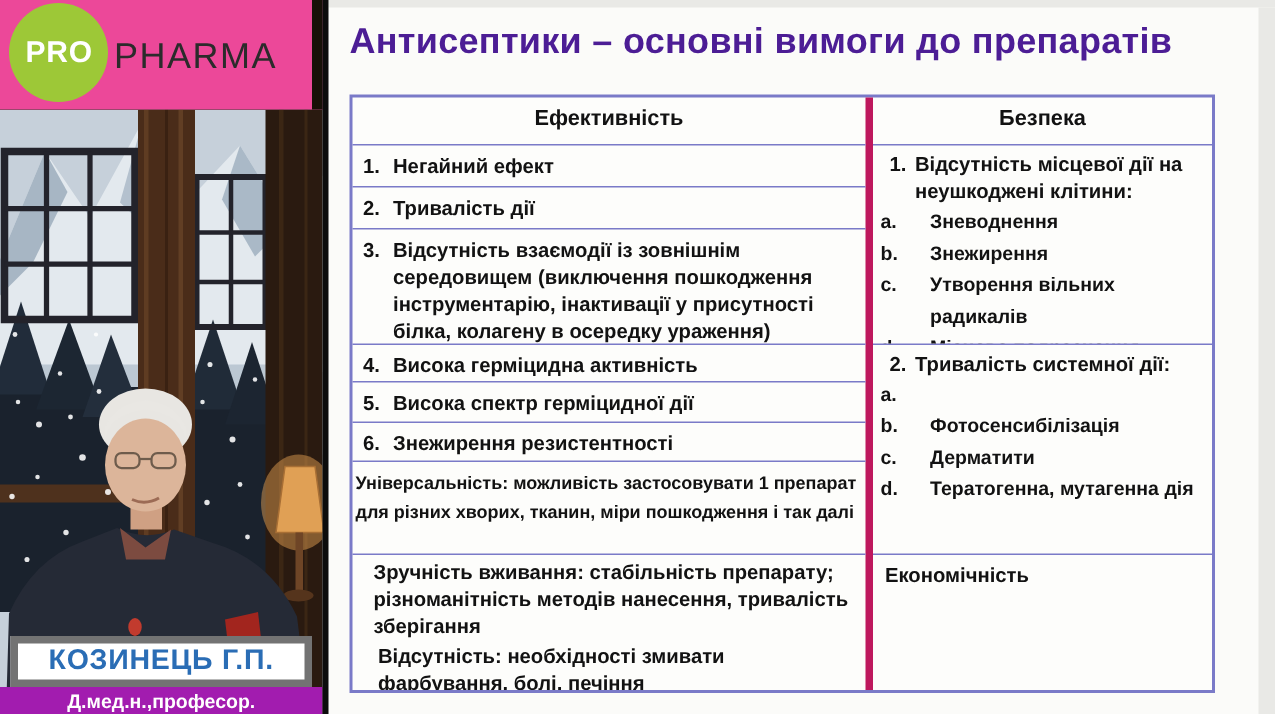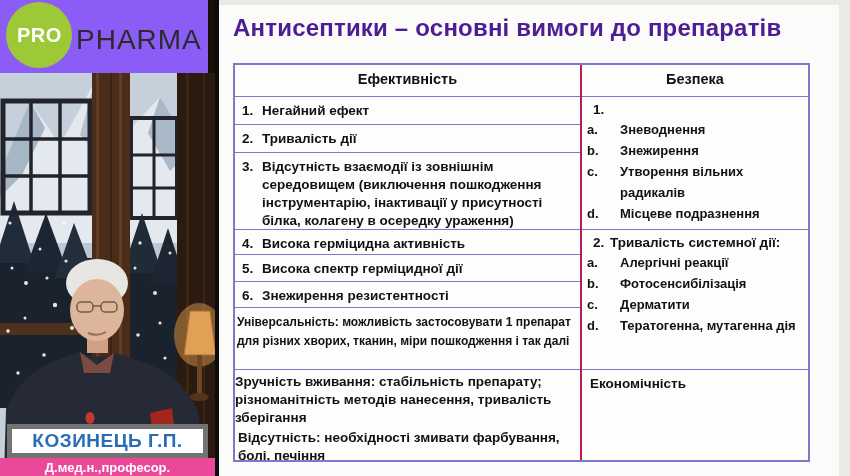--- a/index.html
+++ b/index.html
@@ -1,60 +1,60 @@
 <!DOCTYPE html>
 <html><head>
 <meta charset="utf-8">
 <style>
   * { margin:0; padding:0; box-sizing:border-box; }
   body { font-family:"Liberation Sans", sans-serif; background:#888; }
   .screen { position:relative; width:850px; height:476px; background:#fbfbf9; overflow:hidden; }
 
   
   .webcam { position:absolute; left:0; top:0; width:215px; height:476px; background:#22170e; }
-  .logo-area { position:absolute; left:0; top:0; width:215px; height:73px; background:#8b5cf6; z-index:3; }
+  .logo-area { position:absolute; left:0; top:0; width:215px; height:73px; background:#ec4899; z-index:3; }
   .logo-dark-edge { position:absolute; right:0; top:0; width:7px; height:73px; background:#171007; }
   .logo-circle { position:absolute; left:6px; top:2px; width:66px; height:66px; border-radius:50%; background:#9dc837; }
   .logo-pro { position:absolute; left:17px; top:24px; font-size:20px; font-weight:bold; color:#ffffff; letter-spacing:0.5px; z-index:2; }
-  .logo-pharma { position:absolute; left:76px; top:24px; font-size:28px; font-weight:400; color:#2b2b2b; letter-spacing:1px; }
+  .logo-pharma { position:absolute; left:76px; top:24px; font-size:24px; font-weight:400; color:#2b2b2b; letter-spacing:1px; }
   .scene-wrap { position:absolute; left:0; top:73px; width:215px; height:403px; }
 
   .name-plate { position:absolute; left:7px; top:424px; width:201px; height:34px;
       background:#ffffff; border:5px solid #737373; z-index:4;
       display:flex; align-items:center; justify-content:center; }
   .name-plate .nm { color:#2a6db5; font-weight:bold; font-size:19px; letter-spacing:0.5px; }
-  .role-bar { position:absolute; left:0; top:458px; width:215px; height:18px; background:#ec4899; z-index:4;
+  .role-bar { position:absolute; left:0; top:458px; width:215px; height:18px; background:#a21caf; z-index:4;
       display:flex; align-items:center; justify-content:center; }
   .role-bar .rl { color:#ffffff; font-weight:bold; font-size:13px; }
 
   
   .divider { position:absolute; left:215px; top:0; width:4px; height:476px; background:#0c0c0c; z-index:5; }
 
   
   .slide { position:absolute; left:219px; top:0; width:631px; height:476px; background:#fbfbf9; border-top:5px solid #e9e9e6; }
   .slide-right-strip { position:absolute; right:0; top:0; width:11px; height:476px; background:#e9e9e6; }
   .slide-title { position:absolute; left:14px; top:9px; font-size:24px; font-weight:bold; color:#4c1d95; letter-spacing:0.2px; }
 
   .req-table { position:absolute; left:14px; top:58px; width:577px; height:399px;
       border:2px solid #7a7ac8; display:flex; background:#fdfdfb; }
   .col { display:flex; flex-direction:column; }
-  .col-left  { width:347px; border-right:2px solid #be185d; }
+  .col-left  { width:347px; border-right:5px solid #be185d; }
   .col-right { width:226px; }
   .cell { border-bottom:1px solid #7a7ac8; overflow:hidden; color:#121212; font-weight:bold; }
   .cell:last-child { border-bottom:none; flex:1; }
   .th { height:32px; display:flex; align-items:flex-start; justify-content:center; padding-top:6px; font-size:14.5px; }
 
   .nrow { display:flex; padding:5px 4px 0 7px; font-size:13.5px; line-height:17px; }
   .nrow .num { min-width:20px; }
   .nrow .txt { flex:1; }
   .h-r1 { height:28px; } .h-r2 { height:28px; } .h-r3 { height:77px; }
   .h-r4 { height:25px; } .h-r5 { height:27px; } .h-r6 { height:26px; }
   .h-r3 .txt { line-height:18px; }
   .h-r7 { height:62px; padding:5px 4px 0 2px; font-size:12px; line-height:19px; }
-  .h-r8 { padding:3px 4px 0 0; font-size:13.5px; line-height:18px; }
+  .h-r8 { padding:3px 4px 0 14px; font-size:13.5px; line-height:18px; }
   .h-r8 .para2 { margin-top:2px; padding-left:3px; }
 
   .safety-cell { padding:4px 2px 0 2px; font-size:13px; }
   .sc-local { height:133px; } .sc-systemic { height:140px; }
   .hd { display:flex; padding-left:9px; line-height:18px; font-size:13.5px; }
   .hd .num { min-width:17px; }
   .hd .htx { flex:1; padding-right:4px; }
   .li { display:flex; line-height:21px; }
   .li .letter { min-width:36px; padding-left:3px; }
   .li .litx { flex:1; }
@@ -226,20 +226,21 @@
           <div class="para2">Відсутність:  необхідності змивати фарбування, болі, печіння</div>
         </div>
       </div>
 
       <div class="col col-right">
         <div class="cell th">Безпека</div>
 
         <div class="cell safety-cell sc-local">
           <div class="hd">
             <span class="num">1.</span>
+            <span class="htx">Відсутність місцевої дії на неушкоджені клітини:</span>
           </div>
           <div class="li">
             <span class="letter">a.</span>
             <span class="litx">Зневоднення</span>
           </div>
           <div class="li">
             <span class="letter">b.</span>
             <span class="litx">Знежирення</span>
           </div>
           <div class="li">
@@ -252,21 +253,20 @@
           </div>
         </div>
 
         <div class="cell safety-cell sc-systemic">
           <div class="hd">
             <span class="num">2.</span>
             <span class="htx">Тривалість системної дії:</span>
           </div>
           <div class="li">
             <span class="letter">a.</span>
-            <span class="litx">Алергічні реакції</span>
           </div>
           <div class="li">
             <span class="letter">b.</span>
             <span class="litx">Фотосенсибілізація</span>
           </div>
           <div class="li">
             <span class="letter">c.</span>
             <span class="litx">Дерматити</span>
           </div>
           <div class="li">

